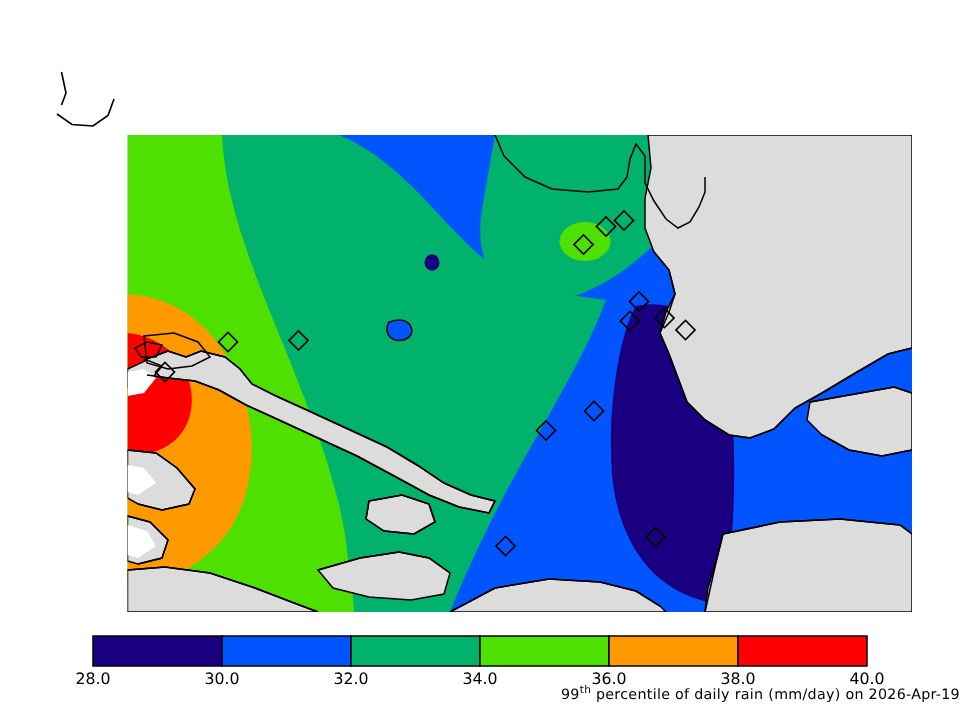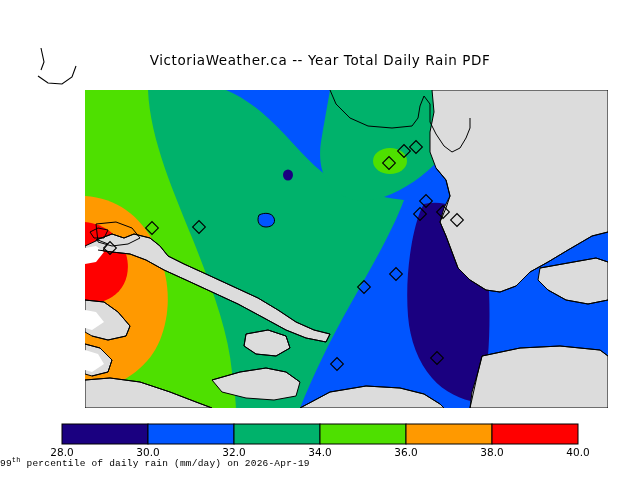--- a/index.html
+++ b/index.html
@@ -10,31 +10,30 @@
   #root{position:relative;width:640px;height:480px;}
   .title{
     position:absolute;left:0;top:52px;width:640px;text-align:center;
     font-size:13.5px;color:#000;letter-spacing:.6px;white-space:nowrap;
   }
   svg{display:block;}
   #mapsvg{position:absolute;left:0;top:0;}
   #barsvg{position:absolute;left:0;top:418px;}
   .tick{font-size:10.5px;fill:#000;font-family:"DejaVu Sans", sans-serif;}
   .caption{
-    position:absolute;left:0;top:456px;width:640px;text-align:left;
-    font-size:9.5px;color:#000;letter-spacing:.2px;white-space:nowrap;font-family:Liberation Mono, monospace;
+    position:absolute;left:0;top:456px;width:640px;text-align:right;
+    font-size:9.5px;color:#000;letter-spacing:.2px;white-space:nowrap;
   }
   .caption sup{font-size:7px;vertical-align:super;}
 </style>
 </head>
 <body>
 
 <div id="root">
 
-  <div class="title">VictoriaWeather.ca -- Year Total Daily Rain PDF</div>
 
   <svg id="mapsvg" width="640" height="418">
     <defs>
       <clipPath id="frameclip">
           <rect x="85" y="90" width="523" height="318"></rect>
         </clipPath>
     </defs>
 
     <g>
       <path d="M41,48 L44,62 L41,70" fill="none" stroke="#000" stroke-width="1.1"></path>

